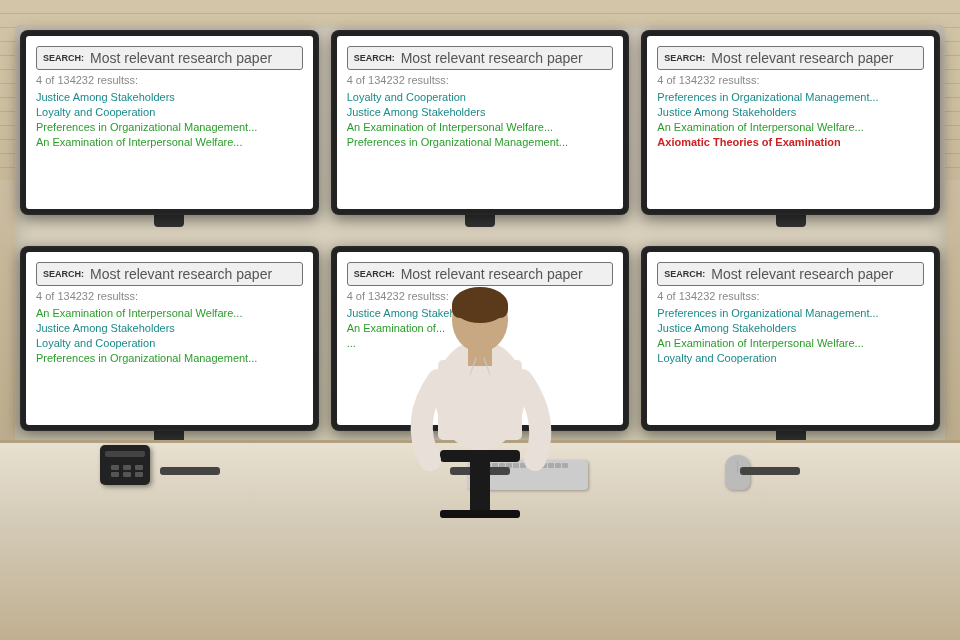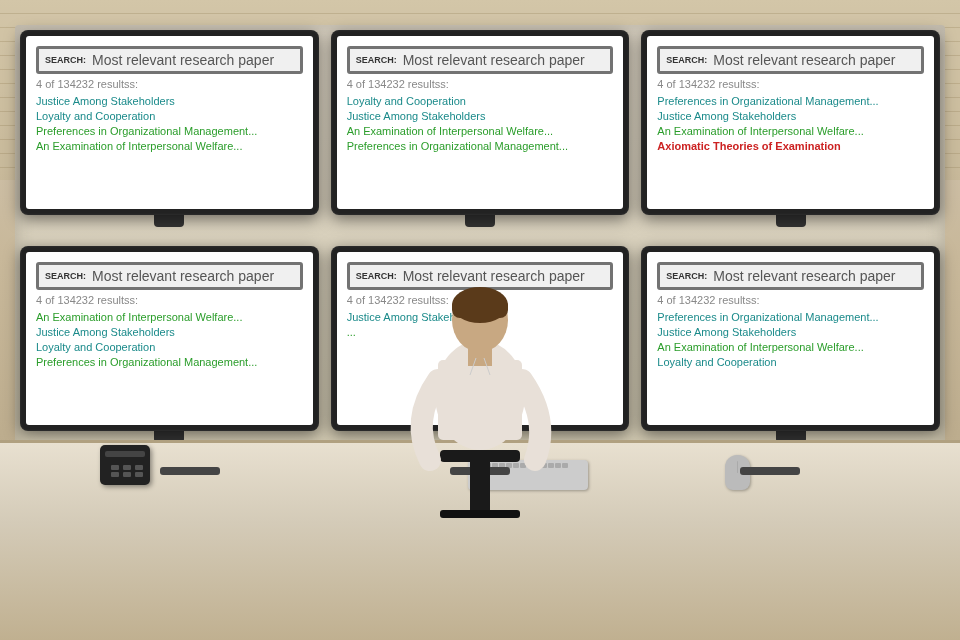--- a/index.html
+++ b/index.html
@@ -83,21 +83,21 @@
       background: #333;
       margin: 0 auto;
       border-radius: 0 0 4px 4px;
     }
 
     
     .search-bar {
       display: flex;
       align-items: center;
       background: #f0f0f0;
-      border: 3px solid #737373;
+      border: 1px solid #737373;
       border-radius: 3px;
       padding: 3px 6px;
       margin-bottom: 4px;
     }
 
     .search-label {
       font-weight: bold;
       font-size: 9px;
       color: #333;
       margin-right: 6px;
@@ -284,20 +284,21 @@
 
     <div>
       <div class="monitor-outer" style="height:185px;">
         <div class="monitor-screen">
           <div class="search-bar">
             <span class="search-label">SEARCH:</span>
             <span class="search-value">Most relevant research paper</span>
           </div>
           <div class="results-count">4 of 134232 resultss:</div>
           <div class="result-item result-teal">Justice Among Stakeholders</div>
+          <div class="result-item result-green">An Examination of...</div>
           <div class="result-item result-green">...</div>
         </div>
       </div>
       <div class="monitor-stand"></div>
     </div>
 
     <div>
       <div class="monitor-outer" style="height:185px;">
         <div class="monitor-screen">
           <div class="search-bar">

